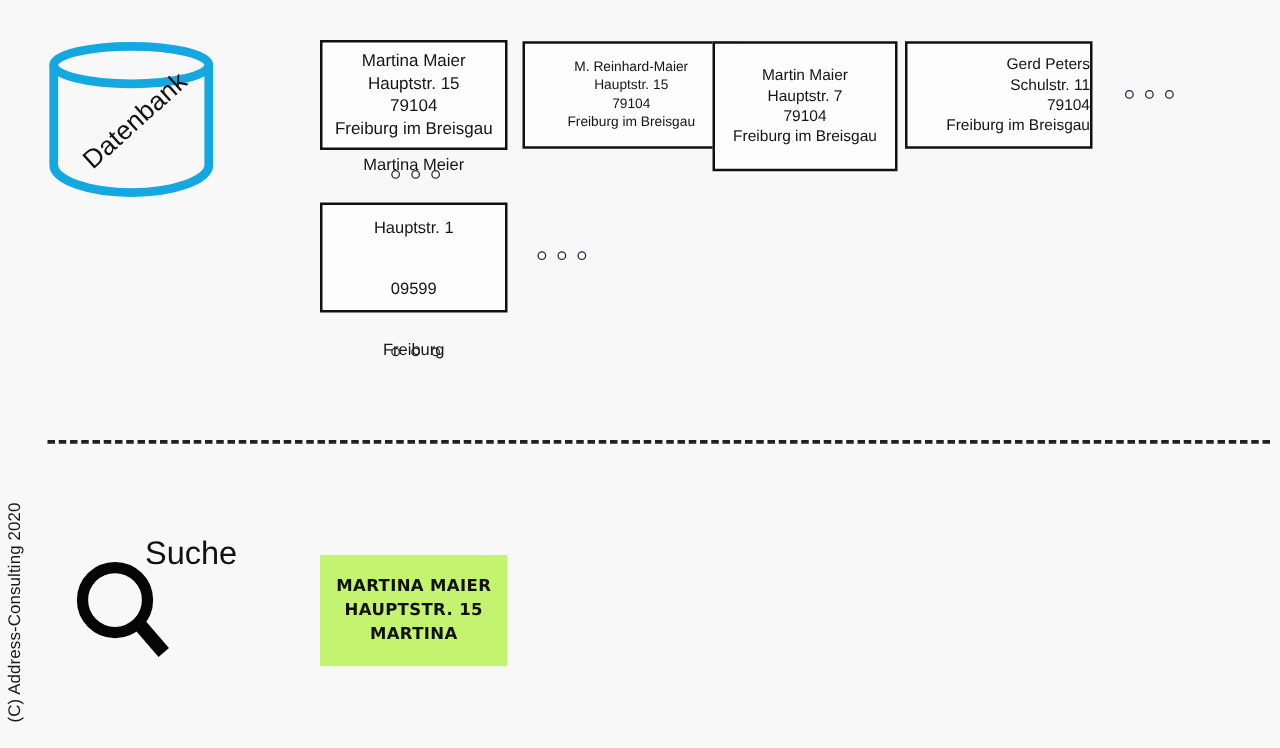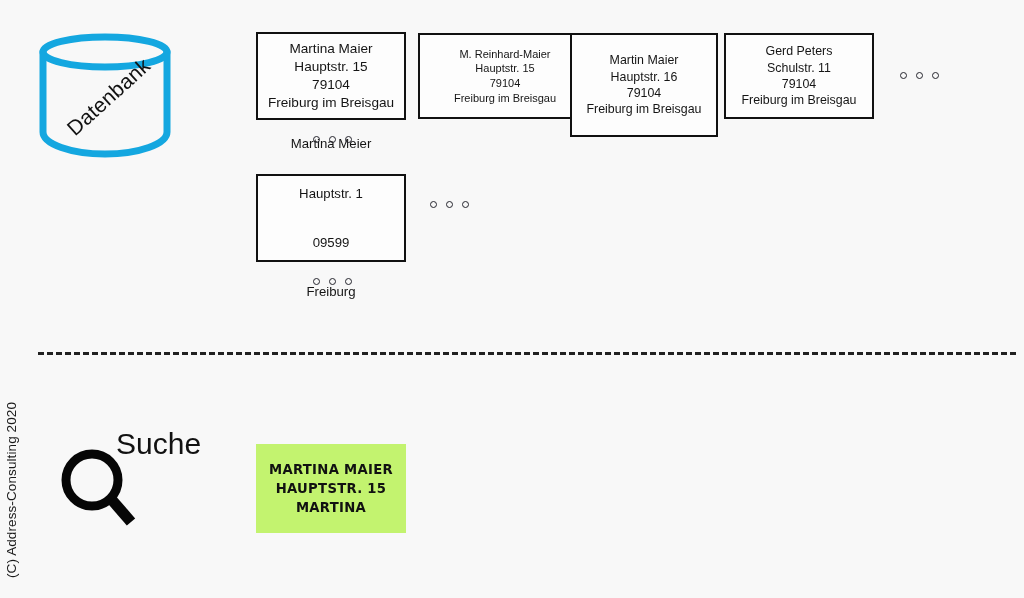--- a/index.html
+++ b/index.html
@@ -56,22 +56,22 @@
     justify-content:center;
     text-align:center;
     line-height:1.32;
     color:#151515;
   }
   .card .line{display:block;white-space:nowrap;}
 
   .card-1{left:256px;top:32px;width:150px;height:88px;font-size:13.6px;}
   .card-2{left:418px;top:33px;width:174px;height:86px;font-size:11px;}
   .card-3{left:570px;top:33px;width:148px;height:104px;font-size:12.4px;}
-  .card-4{left:724px;top:33px;width:150px;height:86px;font-size:12.4px;}
-  .card-5{left:256px;top:174px;width:150px;height:88px;font-size:13.2px;gap:32px;}
+  .card-4{left:724px;top:33px;width:150px;height:86px;font-size:12.4px;align-items:flex-end;}
+  .card-5{left:256px;top:162px;width:150px;height:88px;font-size:13.2px;gap:32px;}
 
   
   .ellipsis{position:absolute;display:flex;gap:9px;align-items:center;}
   .ellipsis i{
     display:block;
     width:7px;height:7px;
     box-sizing:border-box;
     border:1.7px solid #26262e;
     border-radius:50%;
     background:transparent;
@@ -88,21 +88,21 @@
     width:978px;height:0;
     border-top:3px dashed #212121;
   }
 
   
   .search-icon{position:absolute;left:58px;top:448px;width:80px;height:80px;}
   .search-icon svg{display:block;overflow:visible;}
   .search-label{
     position:absolute;
     left:116px;top:427px;
-    font-size:30px;
+    font-size:26px;
     color:#111;
     white-space:nowrap;
   }
 
   
   .result-card{
     position:absolute;
     left:256px;top:444px;
     width:150px;height:89px;
     box-sizing:border-box;
@@ -147,21 +147,21 @@
 
   <div class="card card-2">
     <span class="line">M. Reinhard-Maier</span>
     <span class="line">Hauptstr. 15</span>
     <span class="line">79104</span>
     <span class="line">Freiburg im Breisgau</span>
   </div>
 
   <div class="card card-3">
     <span class="line">Martin Maier</span>
-    <span class="line">Hauptstr. 16</span>
+    <span class="line">Hauptstr. 7</span>
     <span class="line">79104</span>
     <span class="line">Freiburg im Breisgau</span>
   </div>
 
   <div class="card card-4">
     <span class="line">Gerd Peters</span>
     <span class="line">Schulstr. 11</span>
     <span class="line">79104</span>
     <span class="line">Freiburg im Breisgau</span>
   </div>

